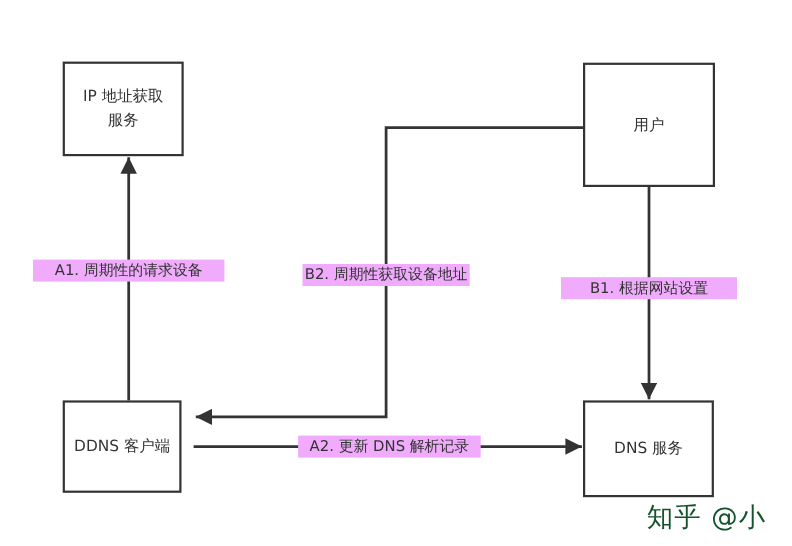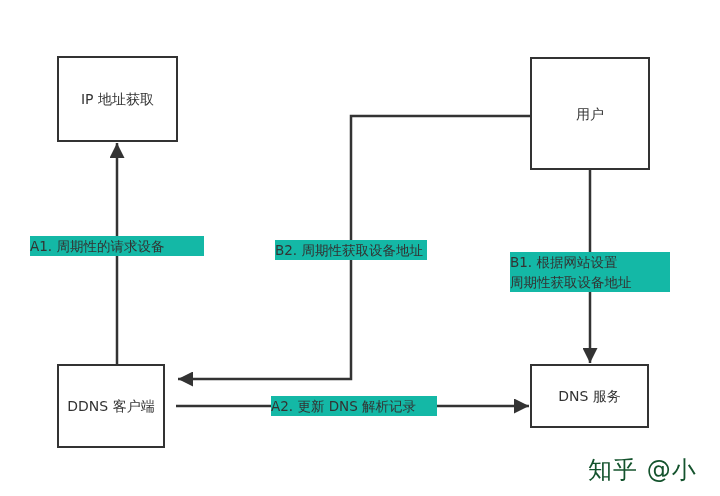--- a/index.html
+++ b/index.html
@@ -2,21 +2,21 @@
 <html><head>
 <meta charset="utf-8">
 <style>
   html, body { margin:0; padding:0; background:#ffffff; }
   body { width:720px; height:496px; position:relative; overflow:hidden;
          font-family:"DejaVu Sans","Liberation Sans",sans-serif; color:#333333; }
   svg.lines { position:absolute; left:0; top:0; }
   .box { position:absolute; box-sizing:border-box; border:2.5px solid #333333; background:#ffffff;
          display:flex; align-items:center; justify-content:center; text-align:center;
          font-size:14px; line-height:22px; color:#333333; }
-  .label { position:absolute; background:#14b8a6; font-size:13.5px; line-height:20px; 
+  .label { position:absolute; background:#f0abfc; font-size:13.5px; line-height:20px; text-align:center;
            color:#333333; white-space:nowrap; }
   .label span { display:block; }
   .watermark { position:absolute; font-size:24px; color:#14532d; letter-spacing:1px; }
 </style>
 </head>
 <body>
 
 <svg class="lines" width="720" height="496">
   <defs>
     <marker id="arr" viewBox="0 0 10 10" refX="10" refY="5" markerWidth="6" markerHeight="6" orient="auto">
@@ -26,48 +26,48 @@
 
   <line x1="117" y1="365" x2="117" y2="143" stroke="#333333" stroke-width="2.5" marker-end="url(#arr)"></line>
 
   <polyline points="531,116 351,116 351,379 178,379" fill="none" stroke="#333333" stroke-width="2.5" marker-end="url(#arr)"></polyline>
 
   <line x1="590" y1="147" x2="590" y2="363" stroke="#333333" stroke-width="2.5" marker-end="url(#arr)"></line>
 
   <line x1="176" y1="406" x2="529" y2="406" stroke="#333333" stroke-width="2.5" marker-end="url(#arr)"></line>
 </svg>
 
-<div class="box" style="left:57px;top:56px;width:121px;height:86px;">
+<div class="box" style="left:57px;top:56px;width:110px;height:86px;">
   <div>
     <span style="display:block">IP 地址获取</span>
+    <span style="display:block">服务</span>
   </div>
 </div>
 
 <div class="box" style="left:530px;top:57px;width:120px;height:113px;">
   <span>用户</span>
 </div>
 
 <div class="box" style="left:57px;top:364px;width:108px;height:84px;">
   <span>DDNS 客户端</span>
 </div>
 
-<div class="box" style="left:530px;top:364px;width:119px;height:64px;justify-content:center;">
+<div class="box" style="left:530px;top:364px;width:119px;height:88px;justify-content:center;">
   <span>DNS 服务</span>
 </div>
 
 <div class="label" style="left:30px;top:236px;width:174px;">
   <span>A1. 周期性的请求设备</span>
 </div>
 
 <div class="label" style="left:275px;top:240px;width:152px;">
   <span>B2. 周期性获取设备地址</span>
 </div>
 
 <div class="label" style="left:510px;top:252px;width:160px;">
   <span>B1. 根据网站设置</span>
-  <span>周期性获取设备地址</span>
 </div>
 
 <div class="label" style="left:271px;top:396px;width:166px;">
   <span>A2. 更新 DNS 解析记录</span>
 </div>
 
 <div class="watermark" style="left:588px;top:454px;">知乎 @小一</div>
 
 </body></html>

